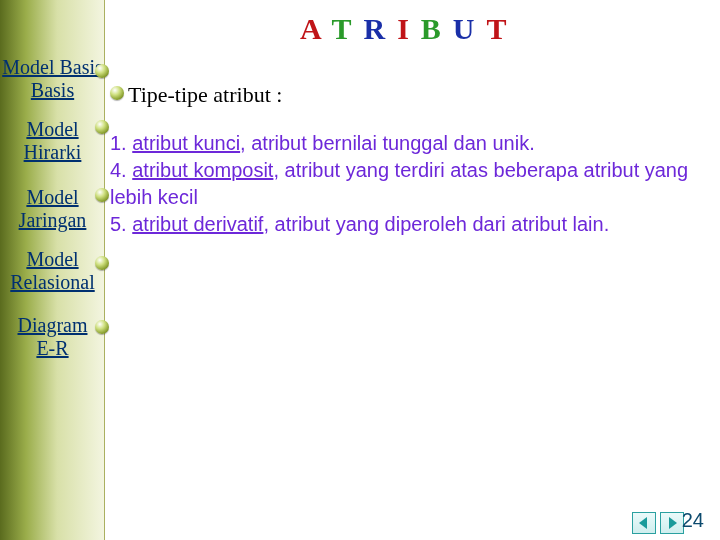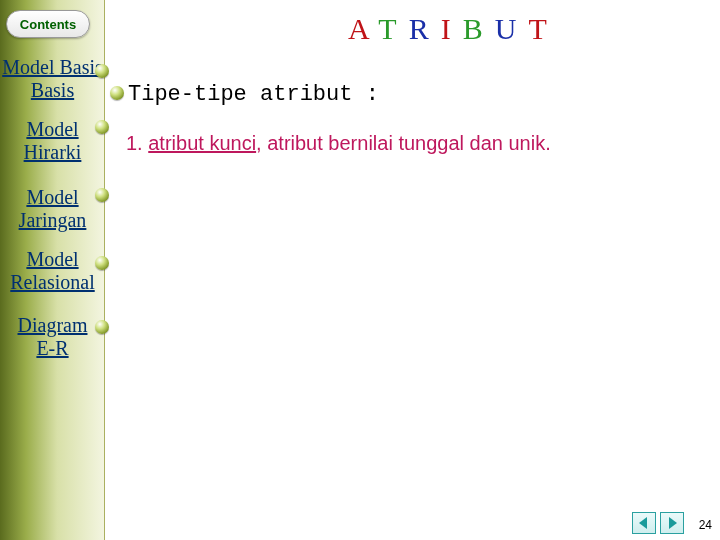--- a/index.html
+++ b/index.html
@@ -55,62 +55,61 @@
     border-radius: 50%;
     background: radial-gradient(circle at 35% 30%, #fff, #cfe080 35%, #8aa030 70%, #4a5a10 100%);
     box-shadow: 0 1px 1px rgba(0,0,0,0.3);
   }
   .title-word {
     position: absolute;
     top: 12px;
     left: 300px;
     font-family: "Times New Roman", serif;
     font-size: 30px;
-    font-weight: normal;
+    font-weight: bold;
     letter-spacing: 12px;
-    margin-left: 48px;
   }
   .title-word span:nth-child(1){ color:#c01418; }
   .title-word span:nth-child(2){ color:#2a9a2a; }
   .title-word span:nth-child(3){ color:#1a2fa8; }
   .title-word span:nth-child(4){ color:#c01418; }
   .title-word span:nth-child(5){ color:#2a9a2a; }
   .title-word span:nth-child(6){ color:#1a2fa8; }
   .title-word span:nth-child(7){ color:#c01418; }
   .subtitle {
     position: absolute;
     left: 128px; top: 82px;
-    font-family: Liberation Mono, monospace;
+    font-family: Liberation Serif, serif;
     font-size: 22px;
     color: #000;
   }
   .sub-ball {
     position: absolute;
     left: 110px; top: 86px;
     width: 14px; height: 14px;
     border-radius: 50%;
     background: radial-gradient(circle at 35% 30%, #fff, #cfe080 35%, #8aa030 70%, #4a5a10 100%);
     box-shadow: 0 1px 1px rgba(0,0,0,0.3);
   }
   .body-text {
     position: absolute;
-    left: 126px; top: 130px;
+    left: 110px; top: 130px;
     width: 580px;
     font-family: Arial, sans-serif;
     font-size: 20px;
-    color: #be185d;
+    color: #6d28d9;
     line-height: 1.35;
   }
   .u { text-decoration: underline; }
   .page-num {
     position: absolute;
-    right: 8px; bottom: 8px;
+    right: 16px; bottom: 8px;
     font-family: Arial, sans-serif;
-    font-size: 12px;
-    color: #000000;
+    font-size: 20px;
+    color: #0c4a6e;
   }
   .nav-arrows {
     position: absolute;
     right: 36px; bottom: 6px;
     display: flex;
     gap: 4px;
   }
   .arrow-btn {
     width: 24px; height: 22px;
     border: 1px solid #2aa0a0;
@@ -118,23 +117,20 @@
     display: flex;
     align-items: center; justify-content: center;
     cursor: pointer;
   }
   .arrow-btn svg { display: block; }
 </style>
 </head>
 <body>
 
 <div class="sidebar">
-  <div class="contents-pill">
-    <span>Contents</span>
-  </div>
 
   <div class="nav" style="top:56px">
     <a><span>Model Basis</span><br><span>Basis</span></a>
   </div>
   <div class="nav" style="top:118px">
     <a><span>Model Hirarki</span></a>
   </div>
   <div class="nav" style="top:186px">
     <a><span>Model Jaringan</span></a>
   </div>
@@ -154,20 +150,22 @@
 
 <div class="title-word">
   <span>A</span><span>T</span><span>R</span><span>I</span><span>B</span><span>U</span><span>T</span>
 </div>
 
 <div class="sub-ball"></div>
 <div class="subtitle">Tipe-tipe atribut :</div>
 
 <div class="body-text">
   <div><span>1. </span><span class="u">atribut kunci</span><span>, atribut bernilai tunggal dan unik.</span></div>
+  <div><span>4. </span><span class="u">atribut komposit</span><span>, atribut yang terdiri atas beberapa atribut yang lebih kecil</span></div>
+  <div><span>5. </span><span class="u">atribut derivatif</span><span>, atribut yang diperoleh dari atribut lain.</span></div>
 </div>
 
 <div class="nav-arrows">
   <div class="arrow-btn">
     <svg width="14" height="14" viewBox="0 0 14 14">
       <polygon points="10,1 10,13 2,7" fill="#1a9a9a"></polygon>
     </svg>
   </div>
   <div class="arrow-btn">
     <svg width="14" height="14" viewBox="0 0 14 14">

